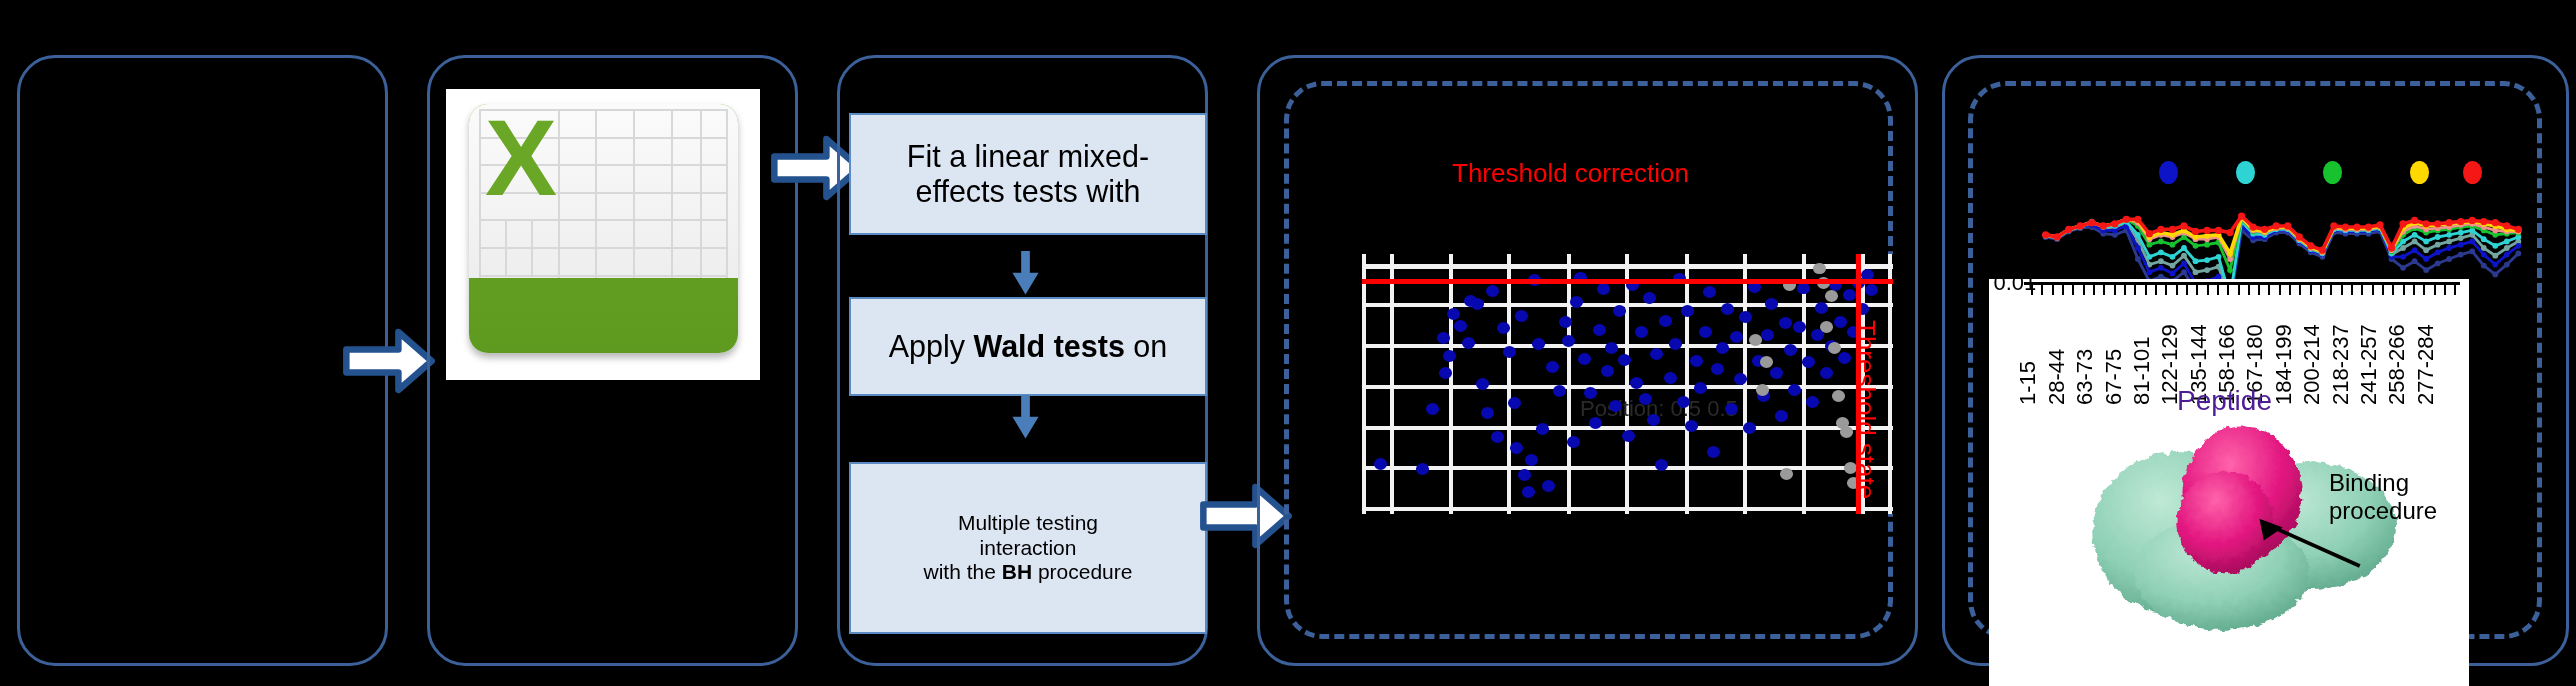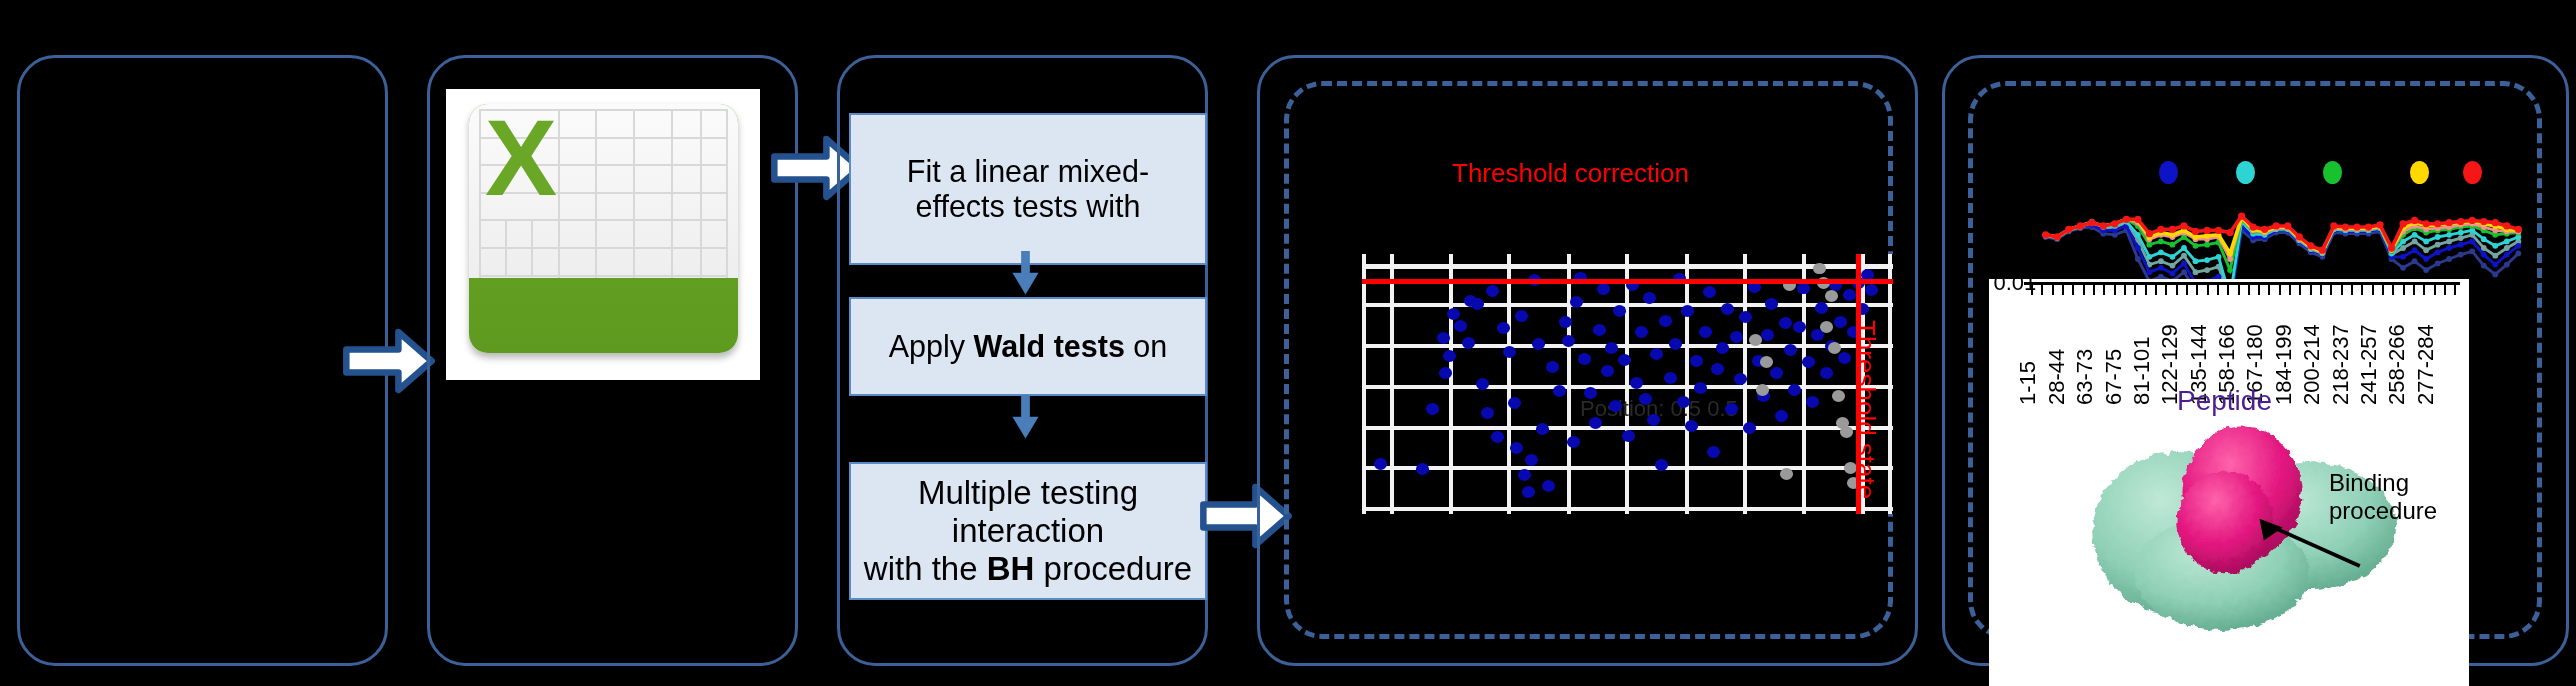--- a/index.html
+++ b/index.html
@@ -108,21 +108,21 @@
   </div>
 
   <div class="barrow" style="left:770px;top:133px;width:94px;height:70px;">
     <svg width="94" height="70" viewBox="0 0 130 96">
       <polygon points="6,32 78,32 78,8 124,48 78,88 78,64 6,64" fill="#ffffff" stroke="#23528f" stroke-width="9" stroke-linejoin="round"></polygon>
     </svg>
   </div>
 
   <div class="panel" style="left:837px;top:55px;width:371px;height:611px;"></div>
 
-  <div class="procbox" style="left:849px;top:113px;width:358px;height:152px;font-size:30.5px;">
+  <div class="procbox" style="left:849px;top:113px;width:358px;height:122px;font-size:30.5px;">
     <div class="t">
       <div>Fit a linear mixed-</div>
       <div>effects tests with</div>
     </div>
   </div>
 
   <div class="dnarrow" style="left:1005px;top:251px;width:41px;height:45px;">
     <svg width="41" height="45" viewBox="0 0 56 62">
       <rect x="22" y="0" width="12" height="34" fill="#4a7ebb"></rect>
       <polygon points="10,30 46,30 28,60" fill="#4a7ebb"></polygon>
@@ -135,21 +135,21 @@
     </div>
   </div>
 
   <div class="dnarrow" style="left:1005px;top:395px;width:41px;height:45px;">
     <svg width="41" height="45" viewBox="0 0 56 62">
       <rect x="22" y="0" width="12" height="34" fill="#4a7ebb"></rect>
       <polygon points="10,30 46,30 28,60" fill="#4a7ebb"></polygon>
     </svg>
   </div>
 
-  <div class="procbox" style="left:849px;top:462px;width:358px;height:138px;font-size:33px;">
+  <div class="procbox" style="left:849px;top:462px;width:358px;height:172px;font-size:21px;">
     <div class="t">
       <div>Multiple testing</div>
       <div>interaction</div>
       <div>with the <b>BH</b> procedure</div>
     </div>
   </div>
 
   <div class="barrow" style="left:1199px;top:481px;width:94px;height:70px;">
     <svg width="94" height="70" viewBox="0 0 130 96">
       <polygon points="6,32 78,32 78,8 124,48 78,88 78,64 6,64" fill="#ffffff" stroke="#23528f" stroke-width="9" stroke-linejoin="round"></polygon>

